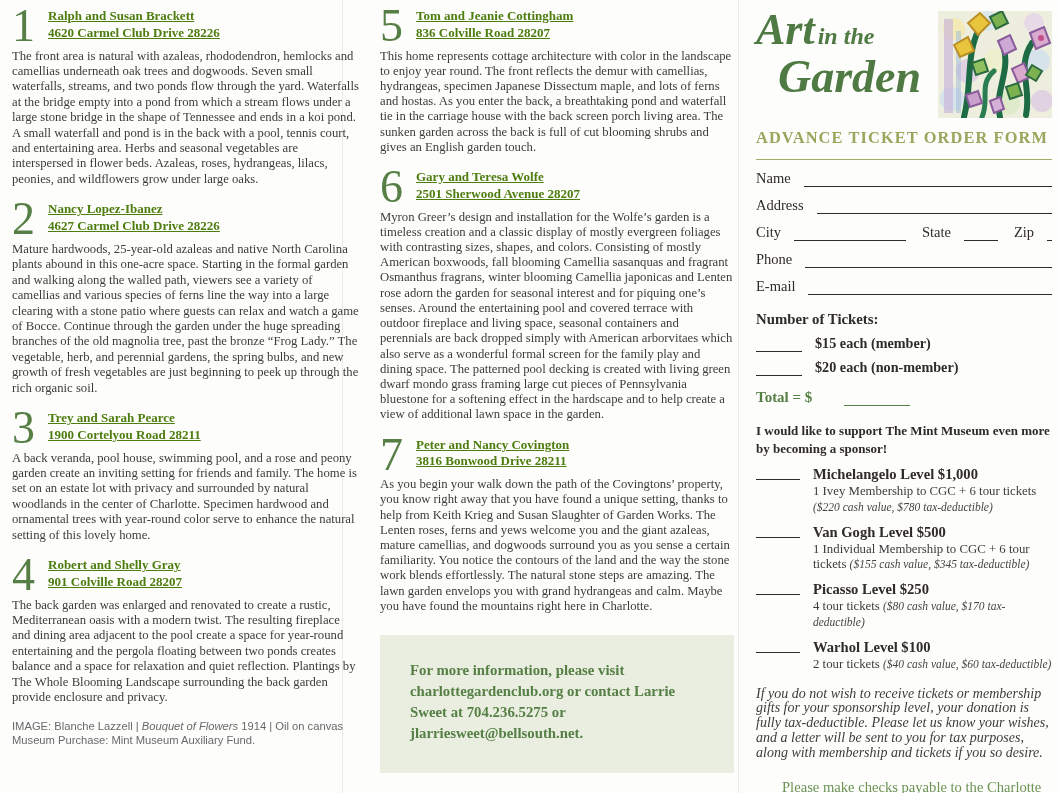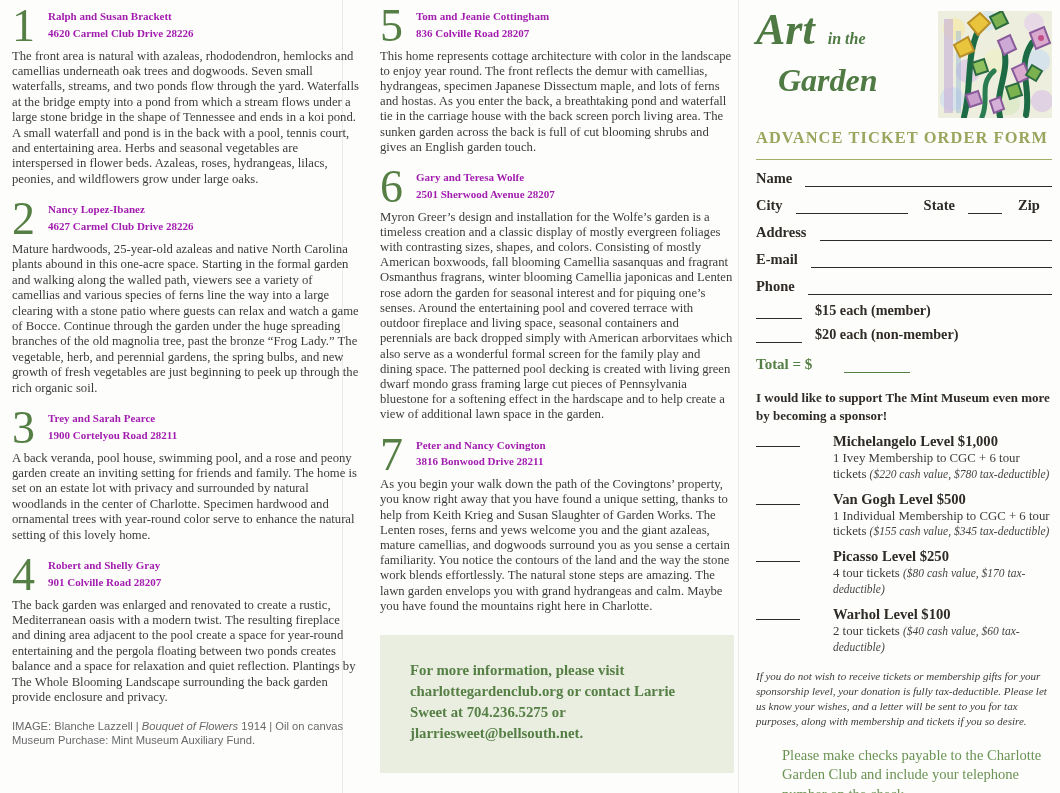--- a/index.html
+++ b/index.html
@@ -10,69 +10,69 @@
   .col { position:absolute; top:0; }
   #col1 { left:12px;  width:348px; padding-top:7px; }
   #col2 { left:380px; width:354px; padding-top:7px; }
   #col3 { left:756px; width:296px; padding-top:8px; }
 
   
   .g { margin-bottom:13px; }
   .g-head { display:flex; }
   .g-num { flex:0 0 36px; width:36px; font-size:46px; line-height:0.84;
            color:#567f45; letter-spacing:-1px; }
-  .g-title { color:#a21caf; font-weight:bold; font-size:11px; line-height:16.6px; padding-top:1px; }
+  .g-title { color:#4d7c0f; font-weight:bold; font-size:13px; line-height:16.6px; padding-top:1px;text-decoration:underline; }
   .g-body { font-size:12.7px; line-height:15.4px; color:#3c3c3c; margin-top:3px; }
   #col2 .g-body { line-height:15.2px; }
 
   .credit { margin-top:12px; font-family:"Liberation Sans", sans-serif;
             font-size:11.2px; color:#68696b; line-height:14px; }
   .credit i { font-style:italic; }
 
   .info-box { margin-top:21px; background:#e9eee0; padding:25px 24px 29px 30px; }
   .info-box p { margin:0; color:#567f45; font-weight:bold; font-size:14.8px; line-height:21px; }
 
   
   .logo-row { position:relative; height:114px; }
   .logo-text { font-style:italic; font-weight:bold; color:#4f7a43; }
   .logo-l1 { font-size:44px; line-height:44px; }
-  .logo-inthe { font-size:16px; font-weight:bold; margin-left:13px; }
-  .logo-l2 { font-size:32px; line-height:46px; margin-left:22px; margin-top:-4px; }
+  .logo-inthe { font-size:24px; font-weight:bold; margin-left:3px; }
+  .logo-l2 { font-size:46px; line-height:46px; margin-left:22px; margin-top:-4px; }
   .painting { position:absolute; right:0; top:3px; width:114px; height:107px; }
 
   .form-subtitle { margin-top:6px; color:#9aa55d; font-weight:bold; font-size:16.4px;
                    letter-spacing:1.1px; padding-bottom:11px; border-bottom:1.5px solid #a4ae69; }
 
   .f-row { display:flex; align-items:baseline; margin-top:10px;
-           font-weight:bold; font-size:14.5px; color:#2f2b27;gap:8px; }
+           font-weight:normal; font-size:14.5px; color:#2f2b27;gap:8px; }
   .f-line { flex:1 1 auto; border-bottom:1.3px solid #2f2b27; height:3px;
             margin-left:5px; align-self:flex-end; }
   .f-line.state { flex:0 0 34px; margin-right:8px; }
   .f-line.cityline { flex:0 0 112px; margin-right:8px; }
   .f-line.zipline { flex:1 1 auto; }
 
   .tickets-h { margin-top:16px; font-weight:bold; font-size:14.8px; color:#2f2b27; }
   .opt { display:flex; align-items:flex-end; margin-top:7px;
          font-weight:bold; font-size:14.2px; color:#2f2b27; }
   .opt-blank { flex:0 0 46px; border-bottom:1.3px solid #2f2b27; height:3px;
                margin-right:13px; align-self:flex-end; }
   .total { display:flex; align-items:baseline; margin-top:13px;
            color:#567f45; font-weight:bold; font-size:15px;gap:28px; }
   .total-blank { flex:0 0 66px; border-bottom:1.3px solid #567f45; height:3px;
                  margin-left:4px; align-self:flex-end; }
 
   .sponsor-intro { margin-top:16px; font-weight:bold; font-size:13px;
                    line-height:18px; color:#2f2b27; }
-  .level { display:flex; margin-top:8px;gap:20px; }
+  .level { display:flex; margin-top:8px; }
   .level-blank { flex:0 0 44px; border-bottom:1.3px solid #2f2b27; height:13px; margin-right:13px; }
   .level-name { font-weight:bold; font-size:14.6px; color:#2f2b27; line-height:17px; }
   .level-desc { font-size:12.8px; color:#3c3c3c; line-height:15.8px; margin-top:1px; }
   .level-fine { font-style:italic; font-size:11.5px; color:#454545; }
 
-  .disclaimer { margin-top:14px; font-style:italic; font-size:11px;
+  .disclaimer { margin-top:14px; font-style:italic; font-size:14px;
                 line-height:14.8px; color:#3c3c3c; }
   .note { margin-top:17px; margin-left:26px; color:#6b9355;
           font-size:14.6px; line-height:19.5px; }
 </style>
 </head>
 <body>
 
 <div class="page">
   <div class="fold" style="left:342px"></div>
   <div class="fold" style="left:738px"></div>
@@ -208,40 +208,41 @@
       </svg>
     </div>
 
     <div class="form-subtitle">ADVANCE TICKET ORDER FORM</div>
 
     <div class="f-row">
       <span>Name</span>
       <span class="f-line"></span>
     </div>
     <div class="f-row">
+      <span>Address</span>
+      <span class="f-line"></span>
+    </div>
+    <div class="f-row">
       <span>City</span>
       <span class="f-line cityline"></span>
       <span>State</span>
       <span class="f-line state"></span>
       <span>Zip</span>
       <span class="f-line zipline"></span>
     </div>
     <div class="f-row">
-      <span>Address</span>
+      <span>Phone</span>
       <span class="f-line"></span>
     </div>
     <div class="f-row">
       <span>E-mail</span>
       <span class="f-line"></span>
     </div>
-    <div class="f-row">
-      <span>Phone</span>
-      <span class="f-line"></span>
-    </div>
-
+
+    <div class="tickets-h">Number of Tickets:</div>
     <div class="opt">
       <span class="opt-blank"></span>
       <span>$15 each (member)</span>
     </div>
     <div class="opt">
       <span class="opt-blank"></span>
       <span>$20 each (non-member)</span>
     </div>
     <div class="total">
       <span>Total =  $</span>

